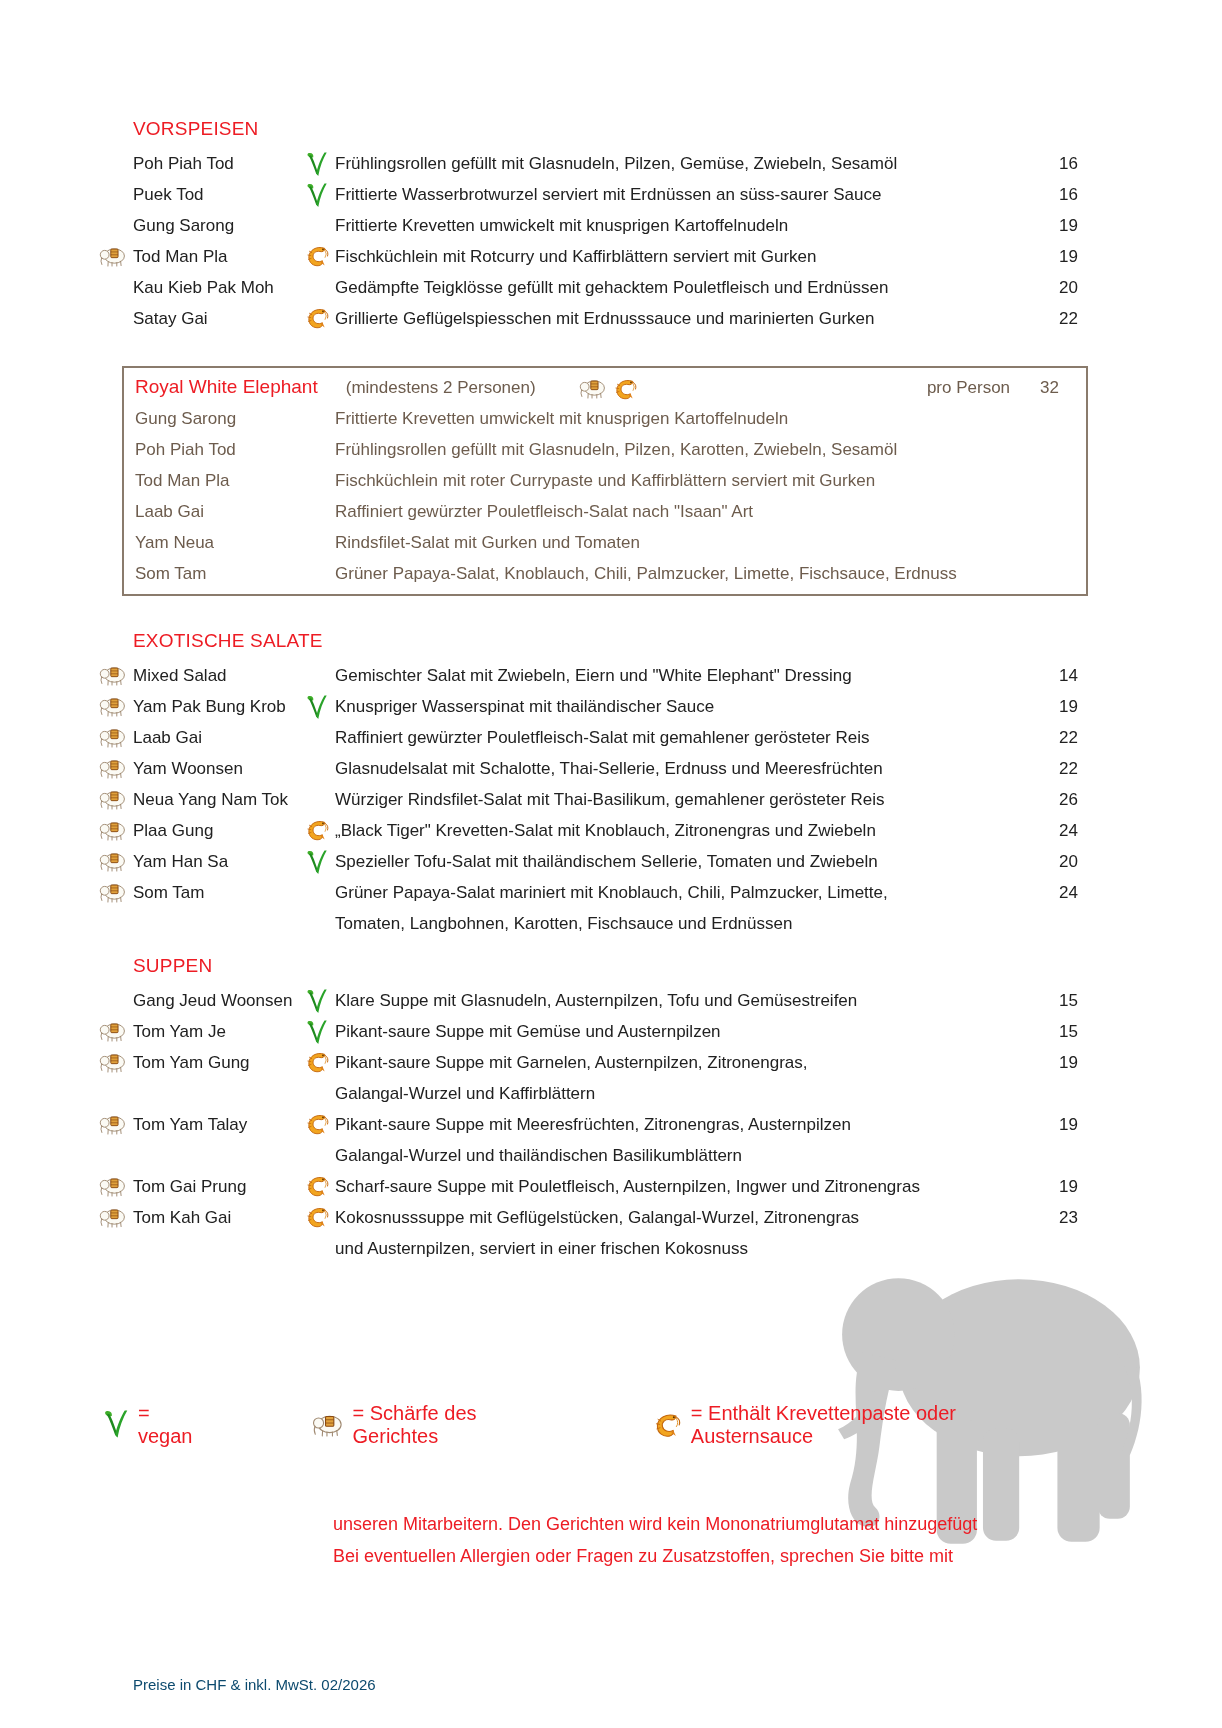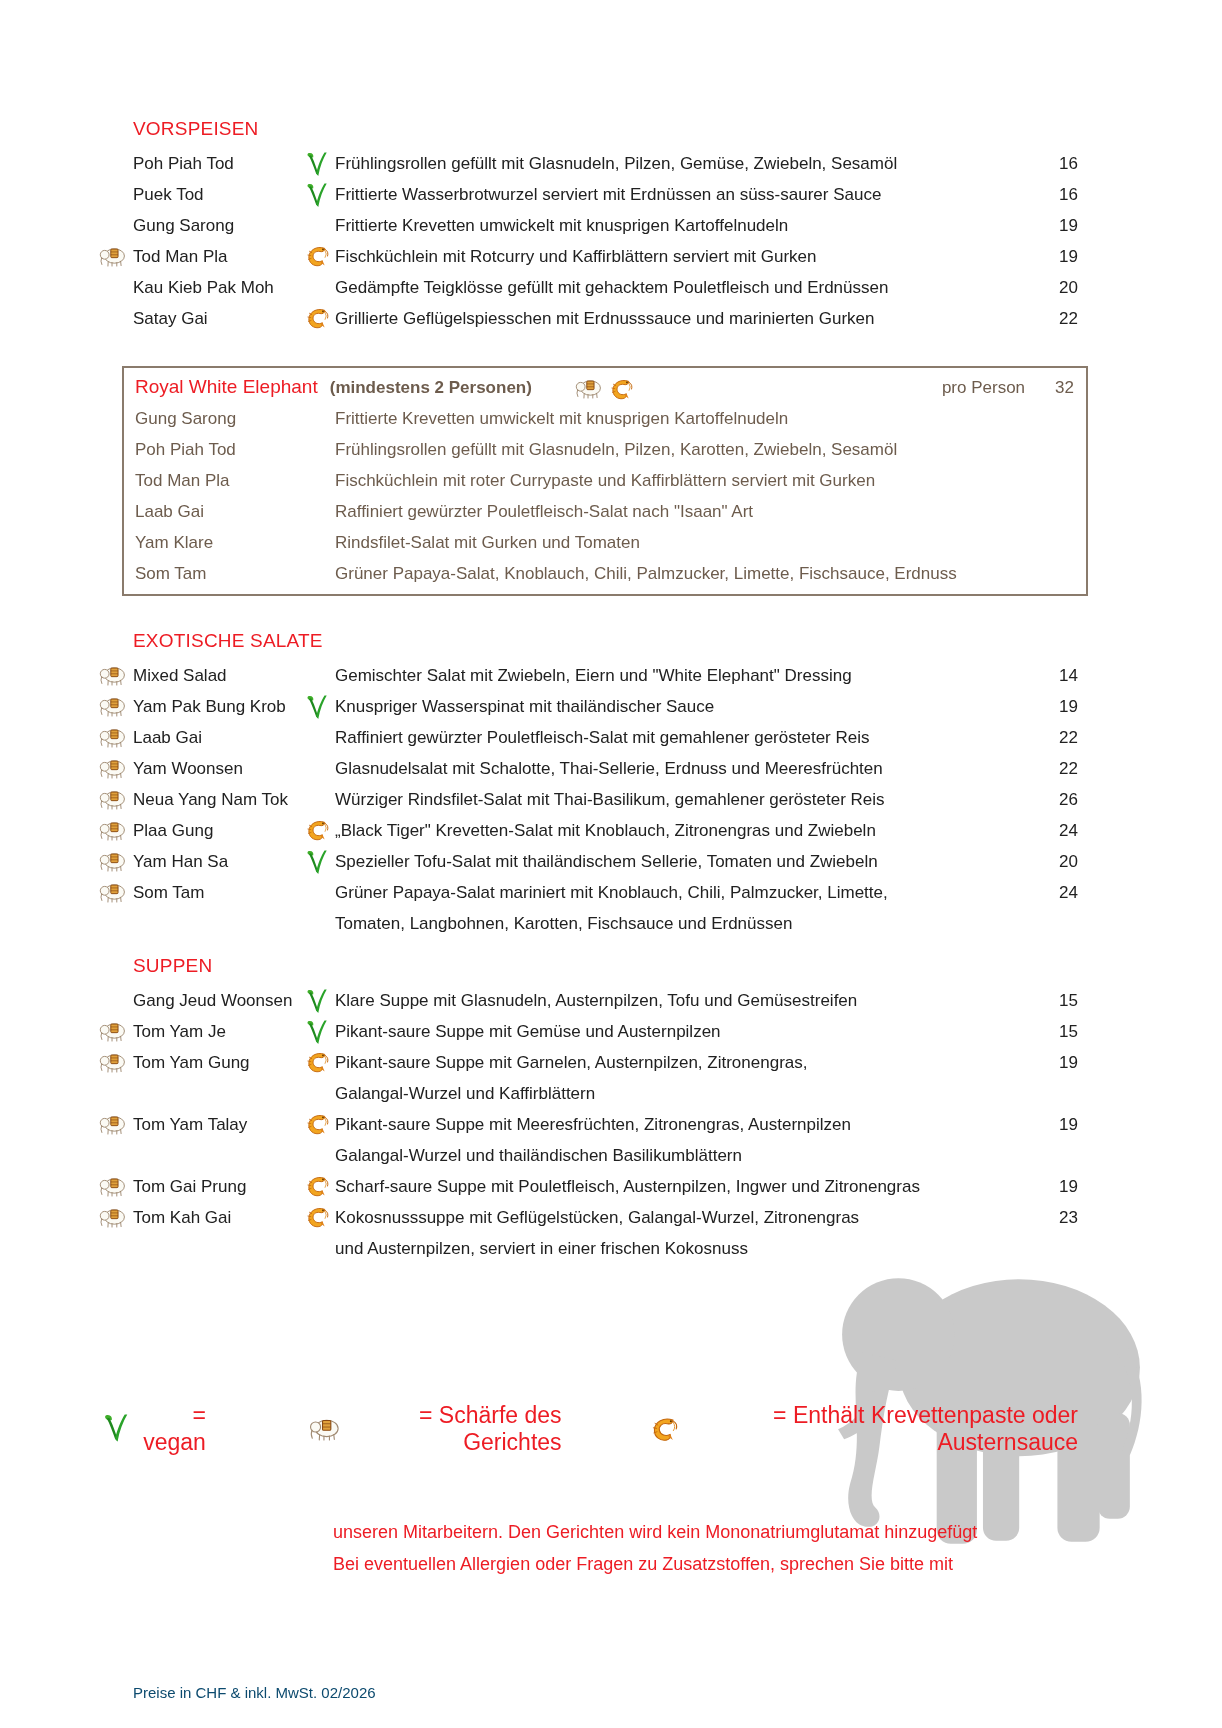--- a/index.html
+++ b/index.html
@@ -49,42 +49,41 @@
     margin:32px 0 0 24px;
     width:966px;
     box-sizing:border-box;
     border:2px solid #8a7b6c;
     padding:3px 0 5px 0;
     color:#6d5c4d;
   }
   .box-header{
     display:flex;
     align-items:baseline;
-    padding:0 12px 0 11px;
+    padding:0 27px 0 11px;
     line-height:31px;
     font-size:17px;
   }
   .box-title{color:#ed1c24;font-size:19px;}
-  .box-subtitle{margin-left:12px;font-weight:bold;}
+  .box-subtitle{margin-left:28px;}
   .box-icons{display:flex;gap:6px;margin-left:42px;align-self:center;transform:translateY(2px);}
   .box-pricegroup{margin-left:auto;display:flex;gap:30px;}
   .box-row{display:flex;padding-left:11px;font-size:17px;line-height:31px;}
   .box-name{width:200px;white-space:nowrap;}
   .box-desc{flex:1;white-space:nowrap;}
 
   .section.salate{margin-top:34px;}
   .section.suppen{margin-top:16px;}
 
   .legend{
     display:flex;
     align-items:center;
     margin-top:138px;
     color:#ed1c24;
-    font-size:23px;
-    text-align:right;
+    font-size:20px;
   }
   .legend-item{display:flex;align-items:center;gap:9px;}
   .legend-item.l0{margin-left:4px;}
   .legend-item.l1{margin-left:102px;}
   .legend-item.l2{margin-left:88px;}
   .legend-item .icon.vegan-v-icon svg{width:27px;height:30px;}
   .legend-item .icon.elephant-spicy-icon svg{width:33px;height:24px;}
   .legend-item .icon.shrimp-icon svg{width:29px;height:27px;}
 
   .note{
@@ -254,21 +253,21 @@
           </div>
           <div class="box-row">
             <div class="box-name">Tod Man Pla</div>
             <div class="box-desc">Fischküchlein mit roter Currypaste und Kaffirblättern serviert mit Gurken</div>
           </div>
           <div class="box-row">
             <div class="box-name">Laab Gai</div>
             <div class="box-desc">Raffiniert gewürzter Pouletfleisch-Salat nach "Isaan" Art</div>
           </div>
           <div class="box-row">
-            <div class="box-name">Yam Klare</div>
+            <div class="box-name">Yam Neua</div>
             <div class="box-desc">Rindsfilet-Salat mit Gurken und Tomaten</div>
           </div>
           <div class="box-row">
             <div class="box-name">Som Tam</div>
             <div class="box-desc">Grüner Papaya-Salat, Knoblauch, Chili, Palmzucker, Limette, Fischsauce, Erdnuss</div>
           </div>
         </div>
     </div>
 
     <section class="section salate">

